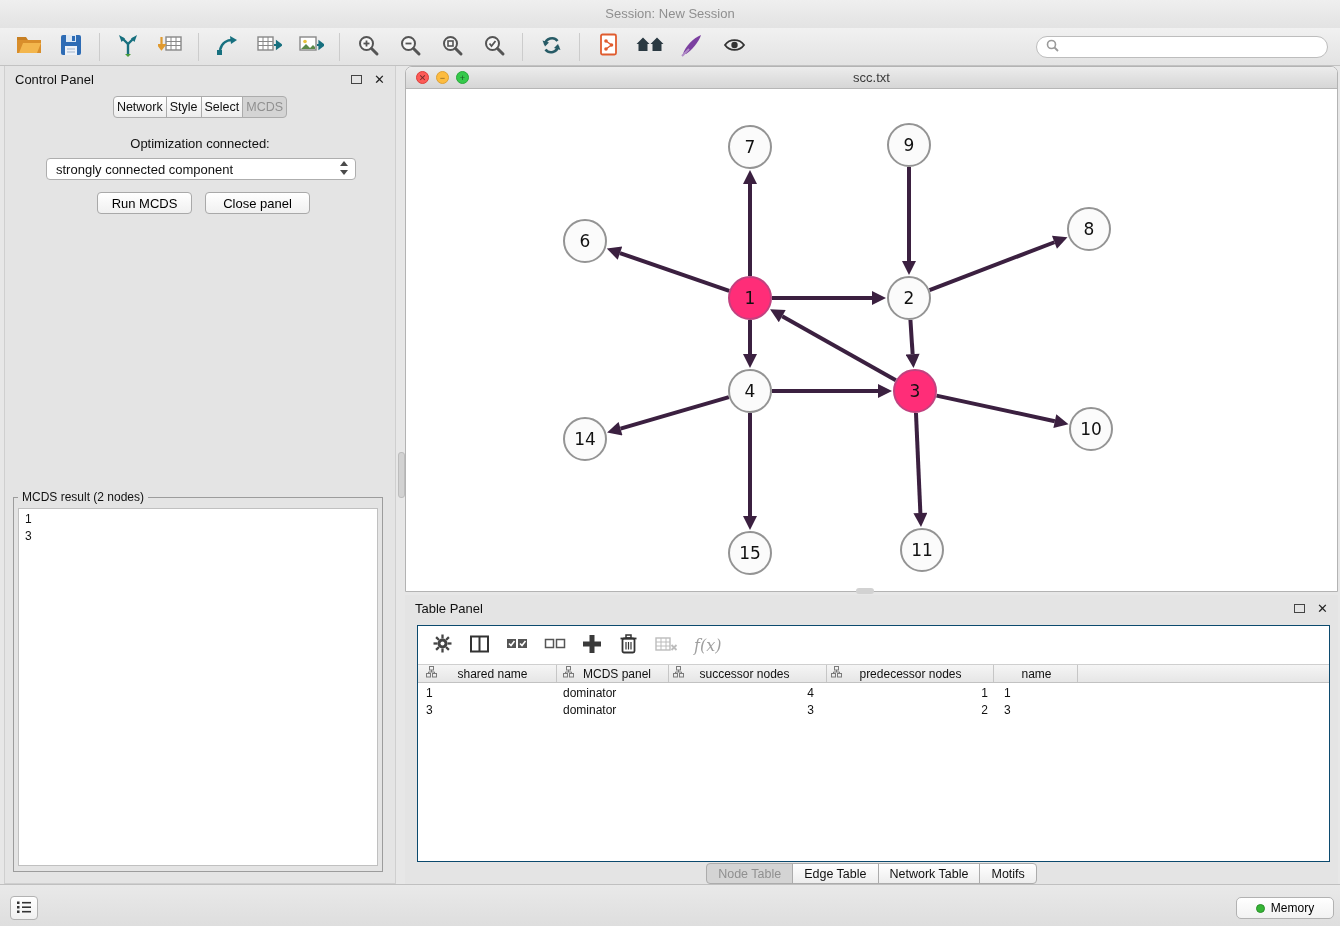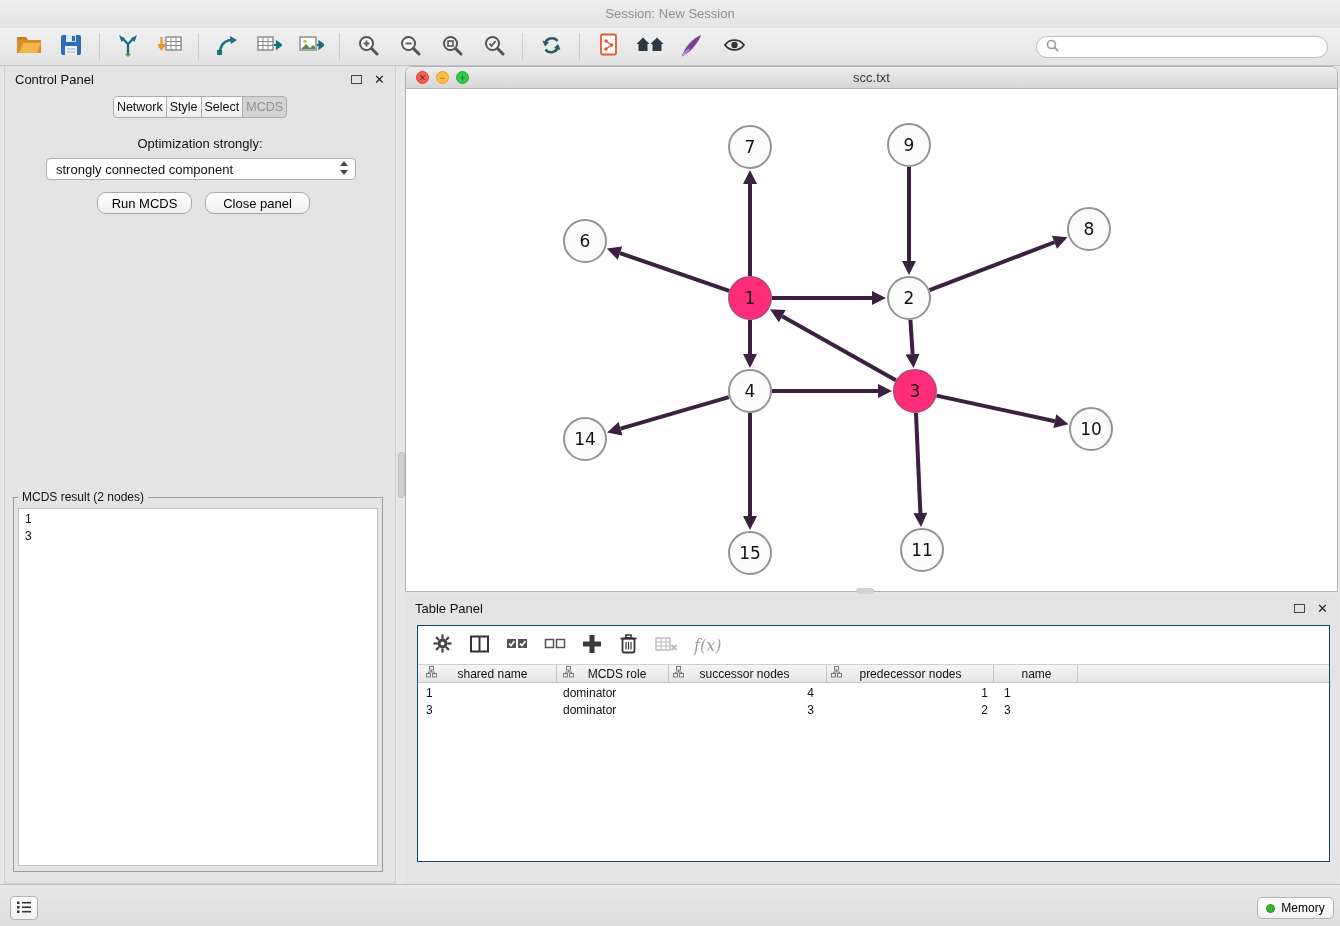--- a/index.html
+++ b/index.html
@@ -54,21 +54,21 @@
   .opt-label { position:absolute; top:70px; left:0; right:0; text-align:center; font-size:13px; }
   .dropdown {
     position:absolute; top:92px; left:41px; width:310px; height:22px;
     background:#fff; border:1px solid #aeaeae; border-radius:4px;
     display:flex; align-items:center; padding:0 6px 0 9px; font-size:13px;
   }
   .dropdown .dd-text { flex:1; }
   .cp-btn {
     position:absolute; height:22px; font-size:13px; font-family:inherit;
     background:linear-gradient(#ffffff,#f0f0f0); border:1px solid #a9a9a9;
-    border-radius:9px; cursor:default;
+    border-radius:4px; cursor:default;
   }
   .btn-run   { top:126px; left:92px;  width:95px;  }
   .btn-close { top:126px; left:200px; width:105px; }
   .result-box {
     position:absolute; left:8px; top:424px; width:370px; height:382px;
     border:1px solid #9c9c9c; margin:0; padding:0; min-width:0;
   }
   .result-box legend { font-size:12px; margin-left:4px; padding:0 4px; color:#111; }
   .result-area {
     position:absolute; left:4px; right:4px; top:4px; bottom:5px;
@@ -136,21 +136,21 @@
   .statusbar {
     position:absolute; left:0; top:884px; width:1340px; height:42px;
     background:linear-gradient(#e9e9e9,#dedede); border-top:1px solid #c0c0c0;
   }
   .sb-left-btn {
     position:absolute; left:10px; top:11px; width:28px; height:24px;
     background:linear-gradient(#ffffff,#f0f0f0); border:1px solid #b2b2b2; border-radius:4px;
     display:flex; align-items:center; justify-content:center; padding:0;
   }
   .memory-btn {
-    position:absolute; right:6px; top:12px; width:77px; height:22px;
+    position:absolute; right:6px; top:12px; width:98px; height:22px;
     background:linear-gradient(#ffffff,#f2f2f2); border:1px solid #b2b2b2; border-radius:5px;
     display:flex; align-items:center; justify-content:center; gap:6px;
     font-size:12px; font-family:inherit; cursor:default;
   }
   .memory-dot { width:9px; height:9px; border-radius:50%; background:#35b535; border:1px solid #2a8f2a; }
 </style>
 </head>
 <body>
 
 <div class="titlebar">
@@ -340,21 +340,21 @@
     <span class="spacer"></span>
     <span class="float-icon"></span>
     <span class="close-x">✕</span>
   </div>
   <div class="cp-tabs">
     <button class="cp-tab">Network</button>
     <button class="cp-tab">Style</button>
     <button class="cp-tab">Select</button>
     <button class="cp-tab active">MCDS</button>
   </div>
-  <div class="opt-label">Optimization strongly:</div>
+  <div class="opt-label">Optimization connected:</div>
   <div class="dropdown">
     <span class="dd-text">strongly connected component</span>
     <span>
       <svg width="10" height="16" viewBox="0 0 10 16">
         <path d="M1 6 L5 1 L9 6 Z" fill="#4a4a4a"></path>
         <path d="M1 10 L9 10 L5 15 Z" fill="#4a4a4a"></path>
       </svg>
     </span>
   </div>
   <button class="cp-btn btn-run">Run MCDS</button>
@@ -554,21 +554,21 @@
       </div>
       <div class="th c2">
         <span>
           <svg width="11" height="12" viewBox="0 0 11 12">
             <rect x="3.5" y="0.5" width="4" height="3.5" fill="none" stroke="#7a7a7a"></rect>
             <rect x="0.5" y="7.5" width="4" height="3.5" fill="none" stroke="#7a7a7a"></rect>
             <rect x="6.5" y="7.5" width="4" height="3.5" fill="none" stroke="#7a7a7a"></rect>
             <path d="M5.5 4 v2 M2.5 7.5 v-1.5 h6 v1.5" fill="none" stroke="#7a7a7a"></path>
           </svg>
         </span>
-        <span class="th-label">MCDS role</span>
+        <span class="th-label">MCDS panel</span>
       </div>
       <div class="th c3">
         <span>
           <svg width="11" height="12" viewBox="0 0 11 12">
             <rect x="3.5" y="0.5" width="4" height="3.5" fill="none" stroke="#7a7a7a"></rect>
             <rect x="0.5" y="7.5" width="4" height="3.5" fill="none" stroke="#7a7a7a"></rect>
             <rect x="6.5" y="7.5" width="4" height="3.5" fill="none" stroke="#7a7a7a"></rect>
             <path d="M5.5 4 v2 M2.5 7.5 v-1.5 h6 v1.5" fill="none" stroke="#7a7a7a"></path>
           </svg>
         </span>
@@ -597,20 +597,26 @@
       <div class="td c5">1</div>
     </div>
     <div class="tp-row" style="top:75px;">
       <div class="td c1">3</div>
       <div class="td c2">dominator</div>
       <div class="td c3">3</div>
       <div class="td c4">2</div>
       <div class="td c5">3</div>
     </div>
   </div>
+  <div class="tp-tabs">
+    <button class="tp-tab active">Node Table</button>
+    <button class="tp-tab">Edge Table</button>
+    <button class="tp-tab">Network Table</button>
+    <button class="tp-tab">Motifs</button>
+  </div>
 </div>
 
 <div class="statusbar">
   <button class="sb-left-btn">
     <span>
       <svg width="16" height="14" viewBox="0 0 16 14">
         <rect x="1" y="1.5" width="2.5" height="2.5" fill="#333"></rect>
         <rect x="1" y="6" width="2.5" height="2.5" fill="#333"></rect>
         <rect x="1" y="10.5" width="2.5" height="2.5" fill="#333"></rect>
         <line x1="6" y1="2.7" x2="15" y2="2.7" stroke="#333" stroke-width="1.6"></line>

